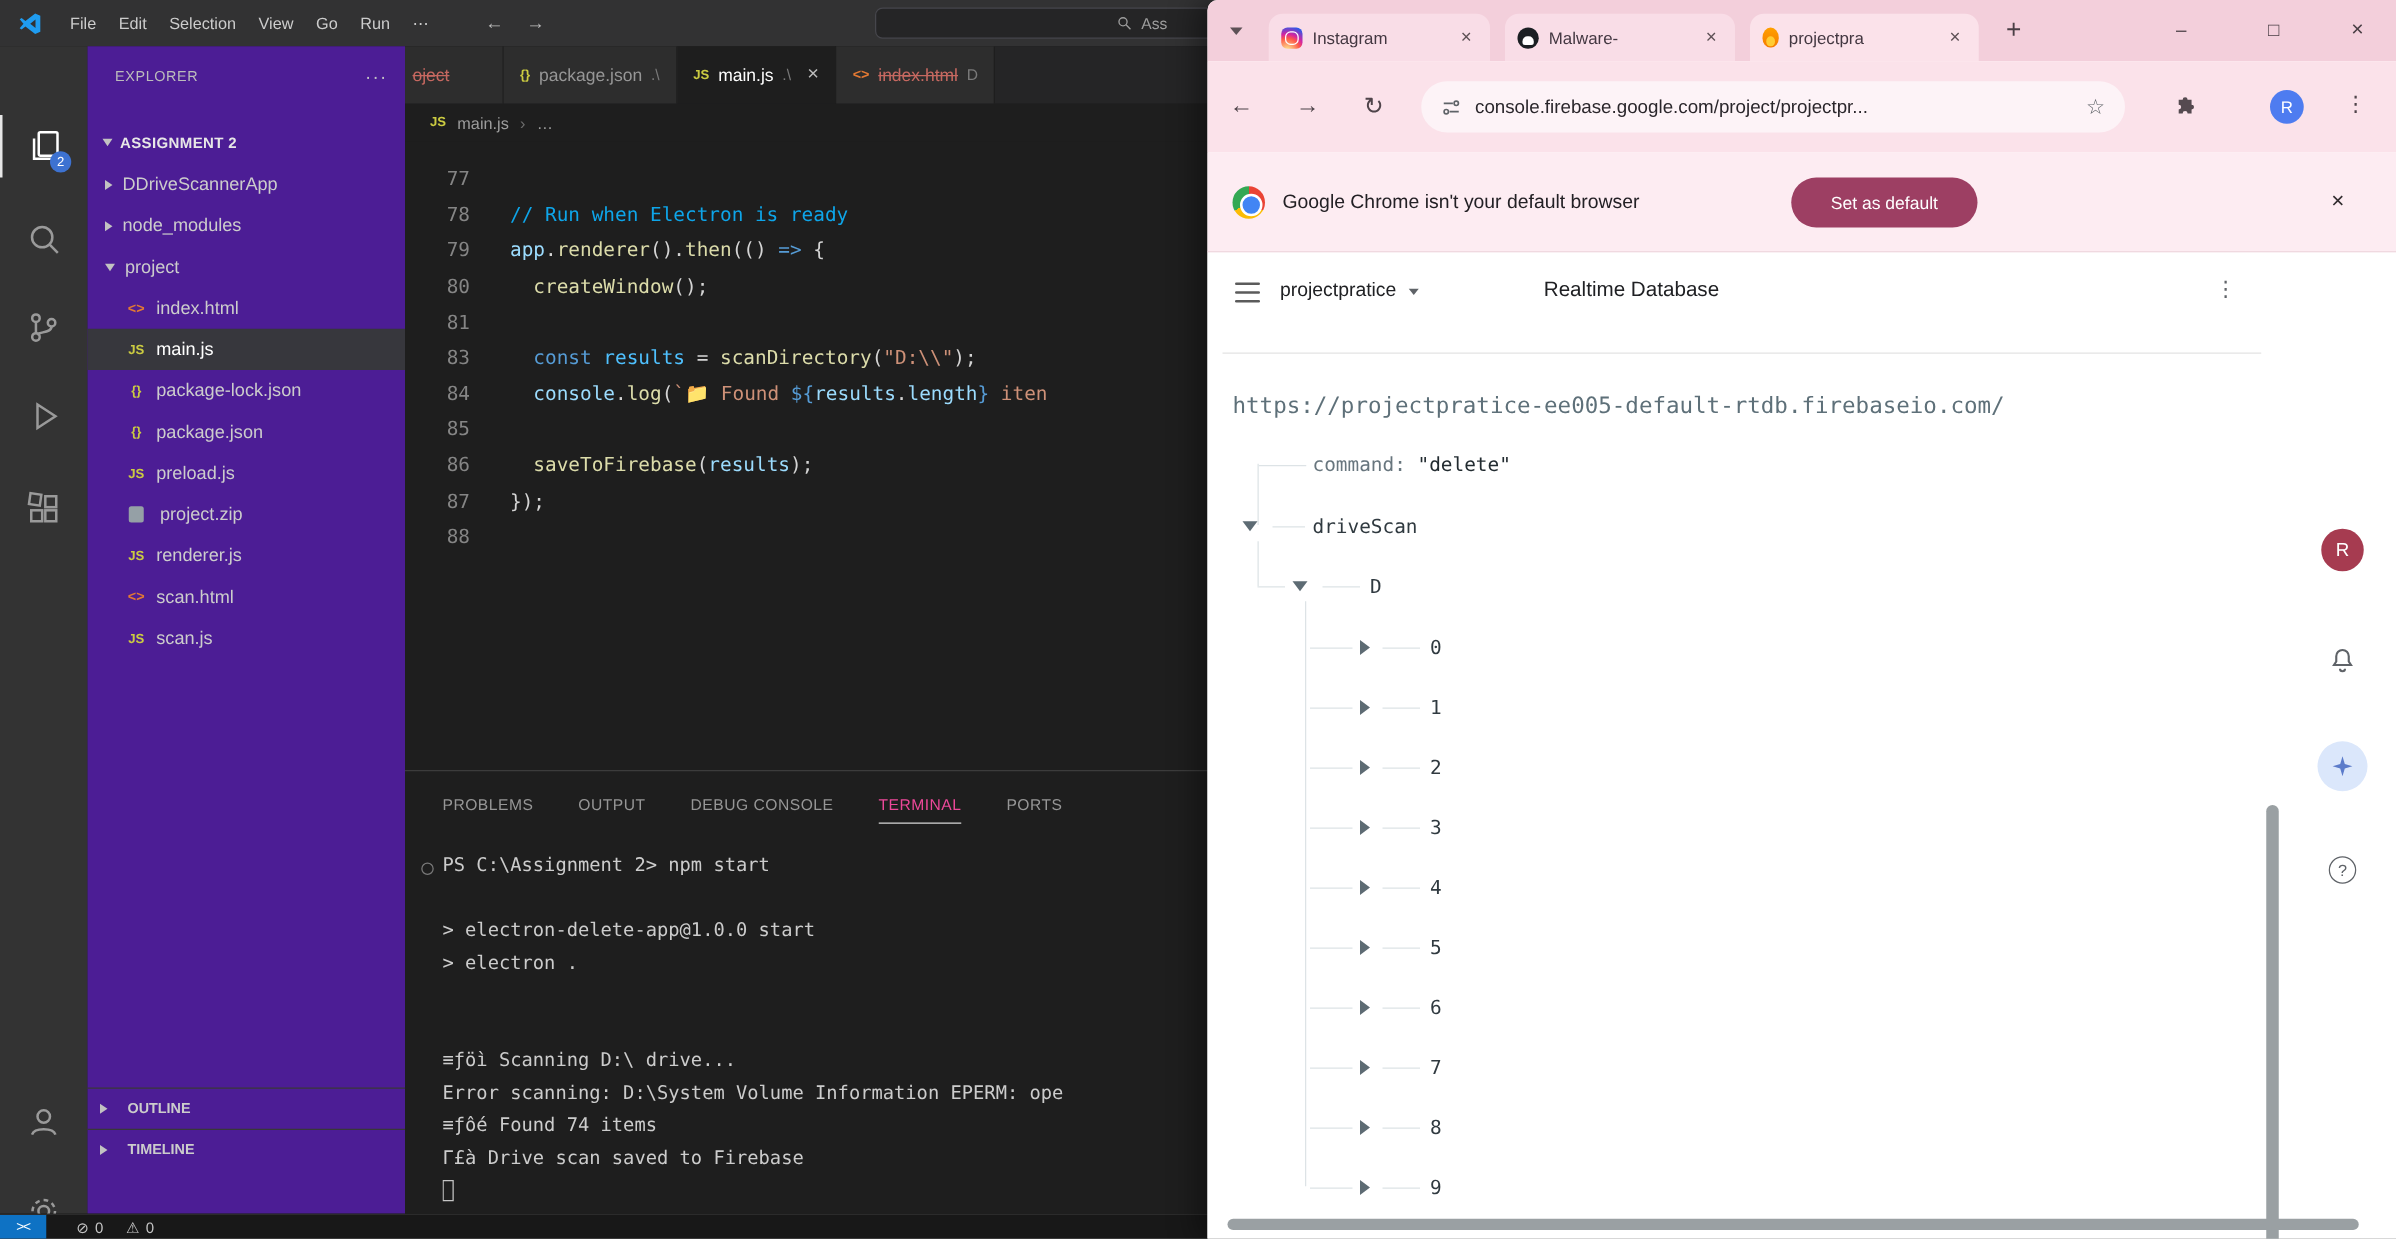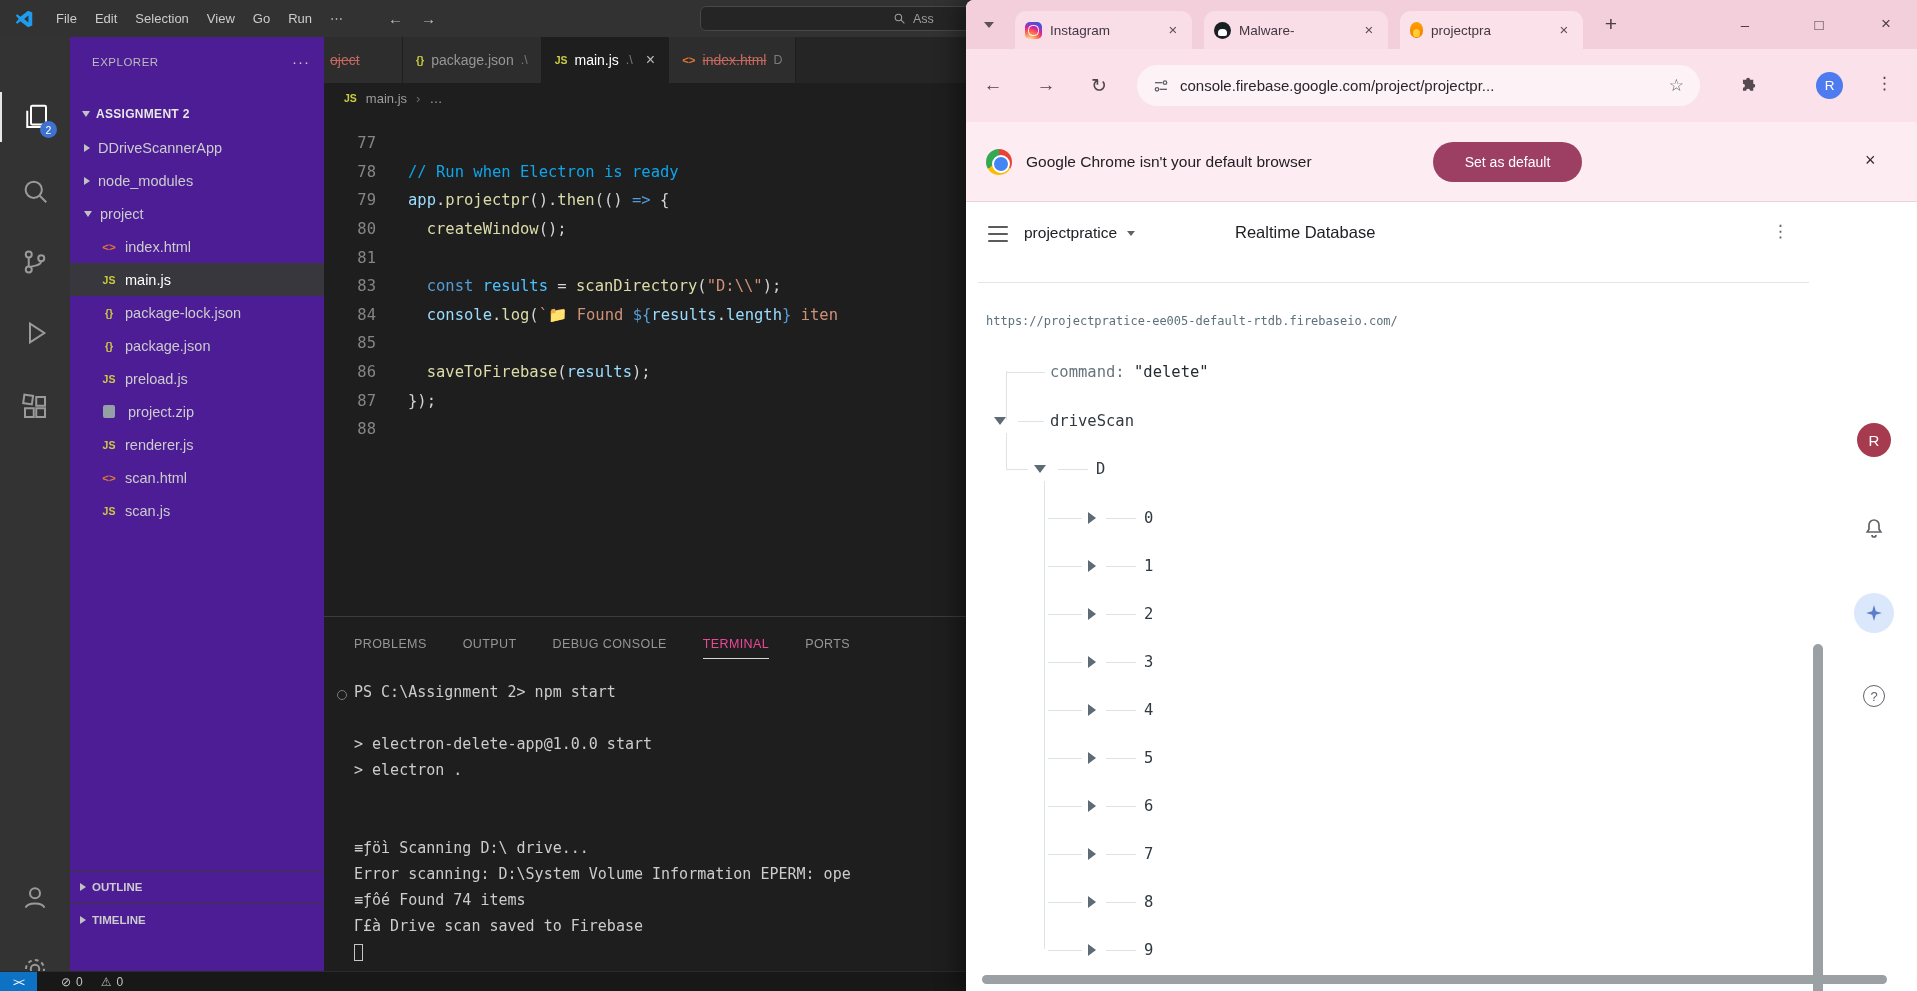--- a/index.html
+++ b/index.html
@@ -30,21 +30,21 @@
   .tw{margin-left:14px;margin-right:8px;flex:none}
   .tw{width:0;height:0;border-top:4.5px solid transparent;border-bottom:4.5px solid transparent;border-left:6.5px solid #c2c2c2}
   .tw.open{border-left:4.5px solid transparent;border-right:4.5px solid transparent;border-top:6.5px solid #c2c2c2;border-bottom:none}
   .fi{flex:none;font-weight:bold;font-size:10.5px;width:18px;text-align:center;margin-right:7px;font-family:"Liberation Sans",sans-serif}
   .sb-row .fi{margin-left:30px}
   .fi-js{color:#cbcb41}
   .fi-json{color:#cbcb41}
   .fi-html{color:#e37933;font-size:11.5px}
   .fi-zip{background:#95a0a6;width:12px;height:13px;margin-right:13px;border-radius:2px}
   .sb-row .fi-zip{margin-left:33px}
-  .sb-bottom{position:absolute;left:0;right:0;height:33px;display:flex;align-items:center;gap:6px;padding-left:10px;font-size:11.5px;font-weight:bold;color:#cccccc;border-top:1px solid #383838}
+  .sb-bottom{position:absolute;left:0;right:0;height:33px;display:flex;align-items:center;gap:16px;padding-left:10px;font-size:11.5px;font-weight:bold;color:#cccccc;border-top:1px solid #383838}
 
   .tabbar{position:absolute;left:324px;top:37px;width:642px;height:46px;background:#252526;display:flex;overflow:hidden}
   .etab{flex:none;display:flex;align-items:center;gap:7px;padding:0 13px;background:#2d2d2d;border-right:1px solid #1e1e1e;font-size:14px;color:#969696}
   .etab.partial{width:79px;overflow:hidden;padding:0 6px}
   .etab.active{background:#1e1e1e;color:#fff}
   .etab-label.deleted{color:#c56860;text-decoration:line-through}
   .etab-suffix{color:#7a7a7a;font-size:12.5px}
   .etab-close{margin-left:6px;color:#bdbdbd;font-size:16px}
   .etab .fi{margin:0;width:auto}
 
@@ -108,21 +108,21 @@
   .fb-page{position:absolute;left:0;top:202px;right:0;bottom:0;background:#fff}
   .fb-header{position:absolute;left:0;top:0;right:0;height:66px}
   .hamburger{position:absolute;left:22px;top:24px;width:20px;height:16px;display:flex;flex-direction:column;justify-content:space-between}
   .hamburger i{display:block;height:2px;background:#5b5b5b;border-radius:1px}
   .fb-proj{position:absolute;left:58px;top:22px;display:flex;align-items:center;gap:10px;font-size:15.5px;color:#202124}
   .proj-caret{width:0;height:0;border-left:4.5px solid transparent;border-right:4.5px solid transparent;border-top:5.5px solid #5f6368}
   .fb-title{position:absolute;left:269px;top:21px;font-size:16.5px;color:#202124}
   .fb-kebab{position:absolute;left:806px;top:19px;font-size:17px;color:#5f6368}
 
   .fb-content{position:absolute;left:12px;width:831px;top:80px;bottom:0;border-top:1px solid #e4e4e4;font-family:"DejaVu Sans Mono",monospace}
-  .db-url{position:absolute;left:8px;top:31px;font-size:12px;color:#5e7079;white-space:nowrap}
+  .db-url{position:absolute;left:8px;top:31px;font-size:18px;color:#5e7079;white-space:nowrap}
   .t-row{position:absolute;left:0;right:0;height:26px}
   .t-dash{position:absolute;top:13px;height:1px;background:#dde3e6}
   .vline{position:absolute;width:1px;background:#dde3e6}
   .car{position:absolute;top:50%;transform:translateY(-50%)}
   .tri-d{width:0;height:0;border-left:6.5px solid transparent;border-right:6.5px solid transparent;border-top:8px solid #5d6b73}
   .tri-r{width:0;height:0;border-top:6px solid transparent;border-bottom:6px solid transparent;border-left:8px solid #5d6b73}
   .t-label{position:absolute;top:50%;transform:translateY(-50%);font-size:15.5px;color:#303a40;white-space:nowrap}
   .t-key{color:#68767e}
   .t-val{color:#222b30}
 
@@ -318,21 +318,21 @@
           <div class="code-line">
             <span class="lnum">77</span>
             <span class="ltext"></span>
           </div>
           <div class="code-line">
             <span class="lnum">78</span>
             <span class="ltext"><span class="tk-c">// Run when Electron is ready</span></span>
           </div>
           <div class="code-line">
             <span class="lnum">79</span>
-            <span class="ltext"><span class="tk-v">app</span><span class="tk-p">.</span><span class="tk-f">projectpr</span><span class="tk-p">().</span><span class="tk-f">then</span><span class="tk-p">(() </span><span class="tk-k">=&gt;</span><span class="tk-p"> {</span></span>
+            <span class="ltext"><span class="tk-v">app</span><span class="tk-p">.</span><span class="tk-f">renderer</span><span class="tk-p">().</span><span class="tk-f">then</span><span class="tk-p">(() </span><span class="tk-k">=&gt;</span><span class="tk-p"> {</span></span>
           </div>
           <div class="code-line">
             <span class="lnum">80</span>
             <span class="ltext"><span class="tk-p">  </span><span class="tk-f">createWindow</span><span class="tk-p">();</span></span>
           </div>
           <div class="code-line">
             <span class="lnum">81</span>
             <span class="ltext"></span>
           </div>
           <div class="code-line">

